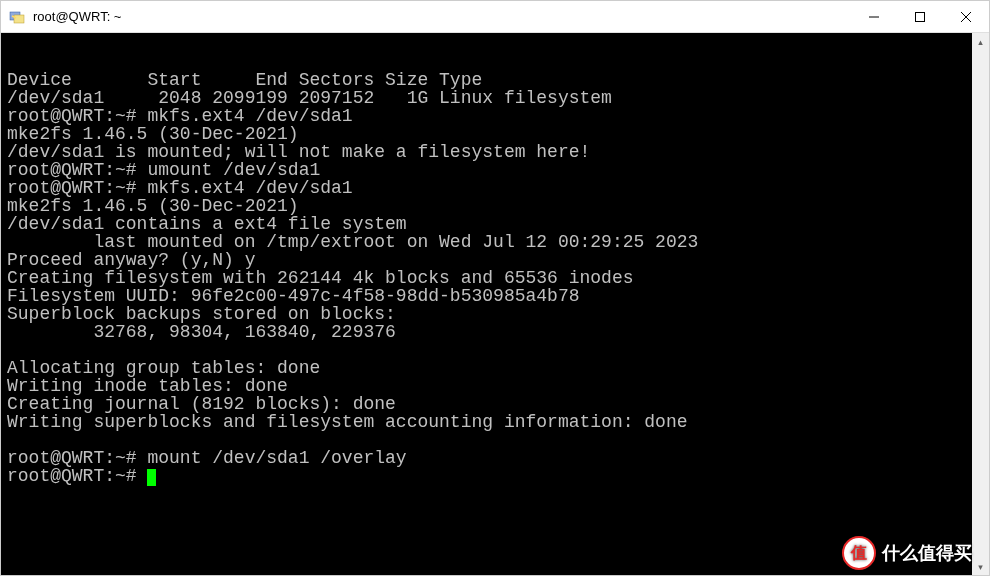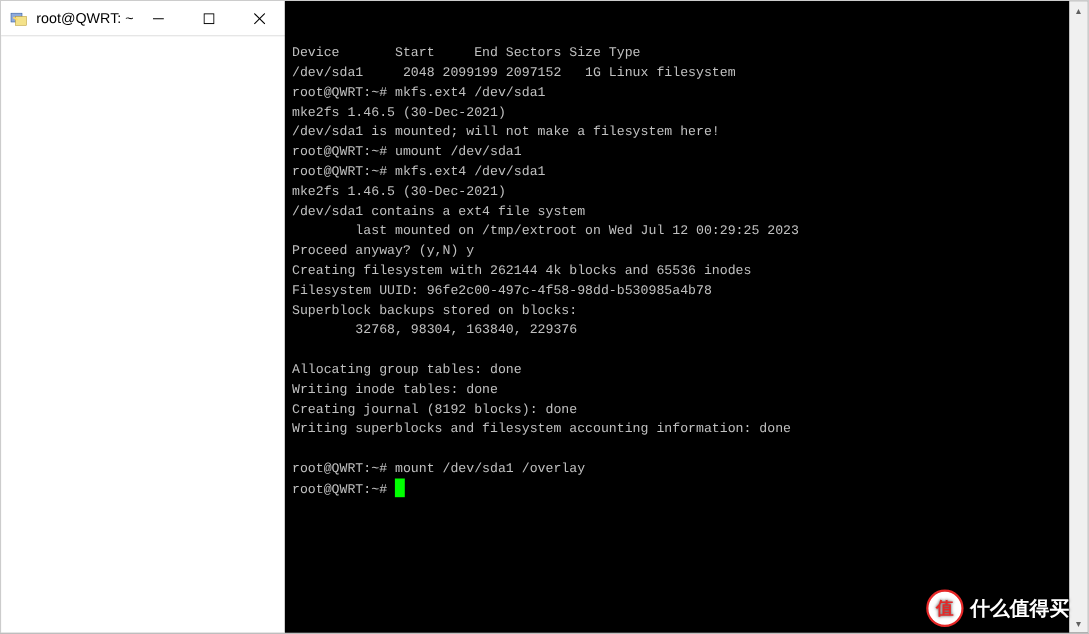--- a/index.html
+++ b/index.html
@@ -10,21 +10,21 @@
       font-family: "Segoe UI", Tahoma, sans-serif;
       overflow: hidden;
       position: relative;
     }
     .window {
       width: 990px;
       height: 576px;
       border: 1px solid #ccc;
       background: #fff;
       display: flex;
-      flex-direction: row;
+      flex-direction: column;
     }
     .titlebar {
       height: 32px;
       background: #fff;
       display: flex;
       align-items: center;
       padding-left: 8px;
       border-bottom: 1px solid #e0e0e0;
     }
     .app-icon {
@@ -57,21 +57,21 @@
     .terminal-wrap {
       flex: 1;
       display: flex;
       background: #000;
     }
     .terminal {
       flex: 1;
       background: #000;
       color: #c0c0c0;
       font-family: "Consolas", "Courier New", monospace;
-      font-size: 12px;
+      font-size: 18px;
       line-height: 18px;
       padding: 20px 6px 6px 6px;
       white-space: pre;
       overflow: hidden;
     }
     .scrollbar {
       width: 17px;
       background: #f0f0f0;
       position: relative;
     }

